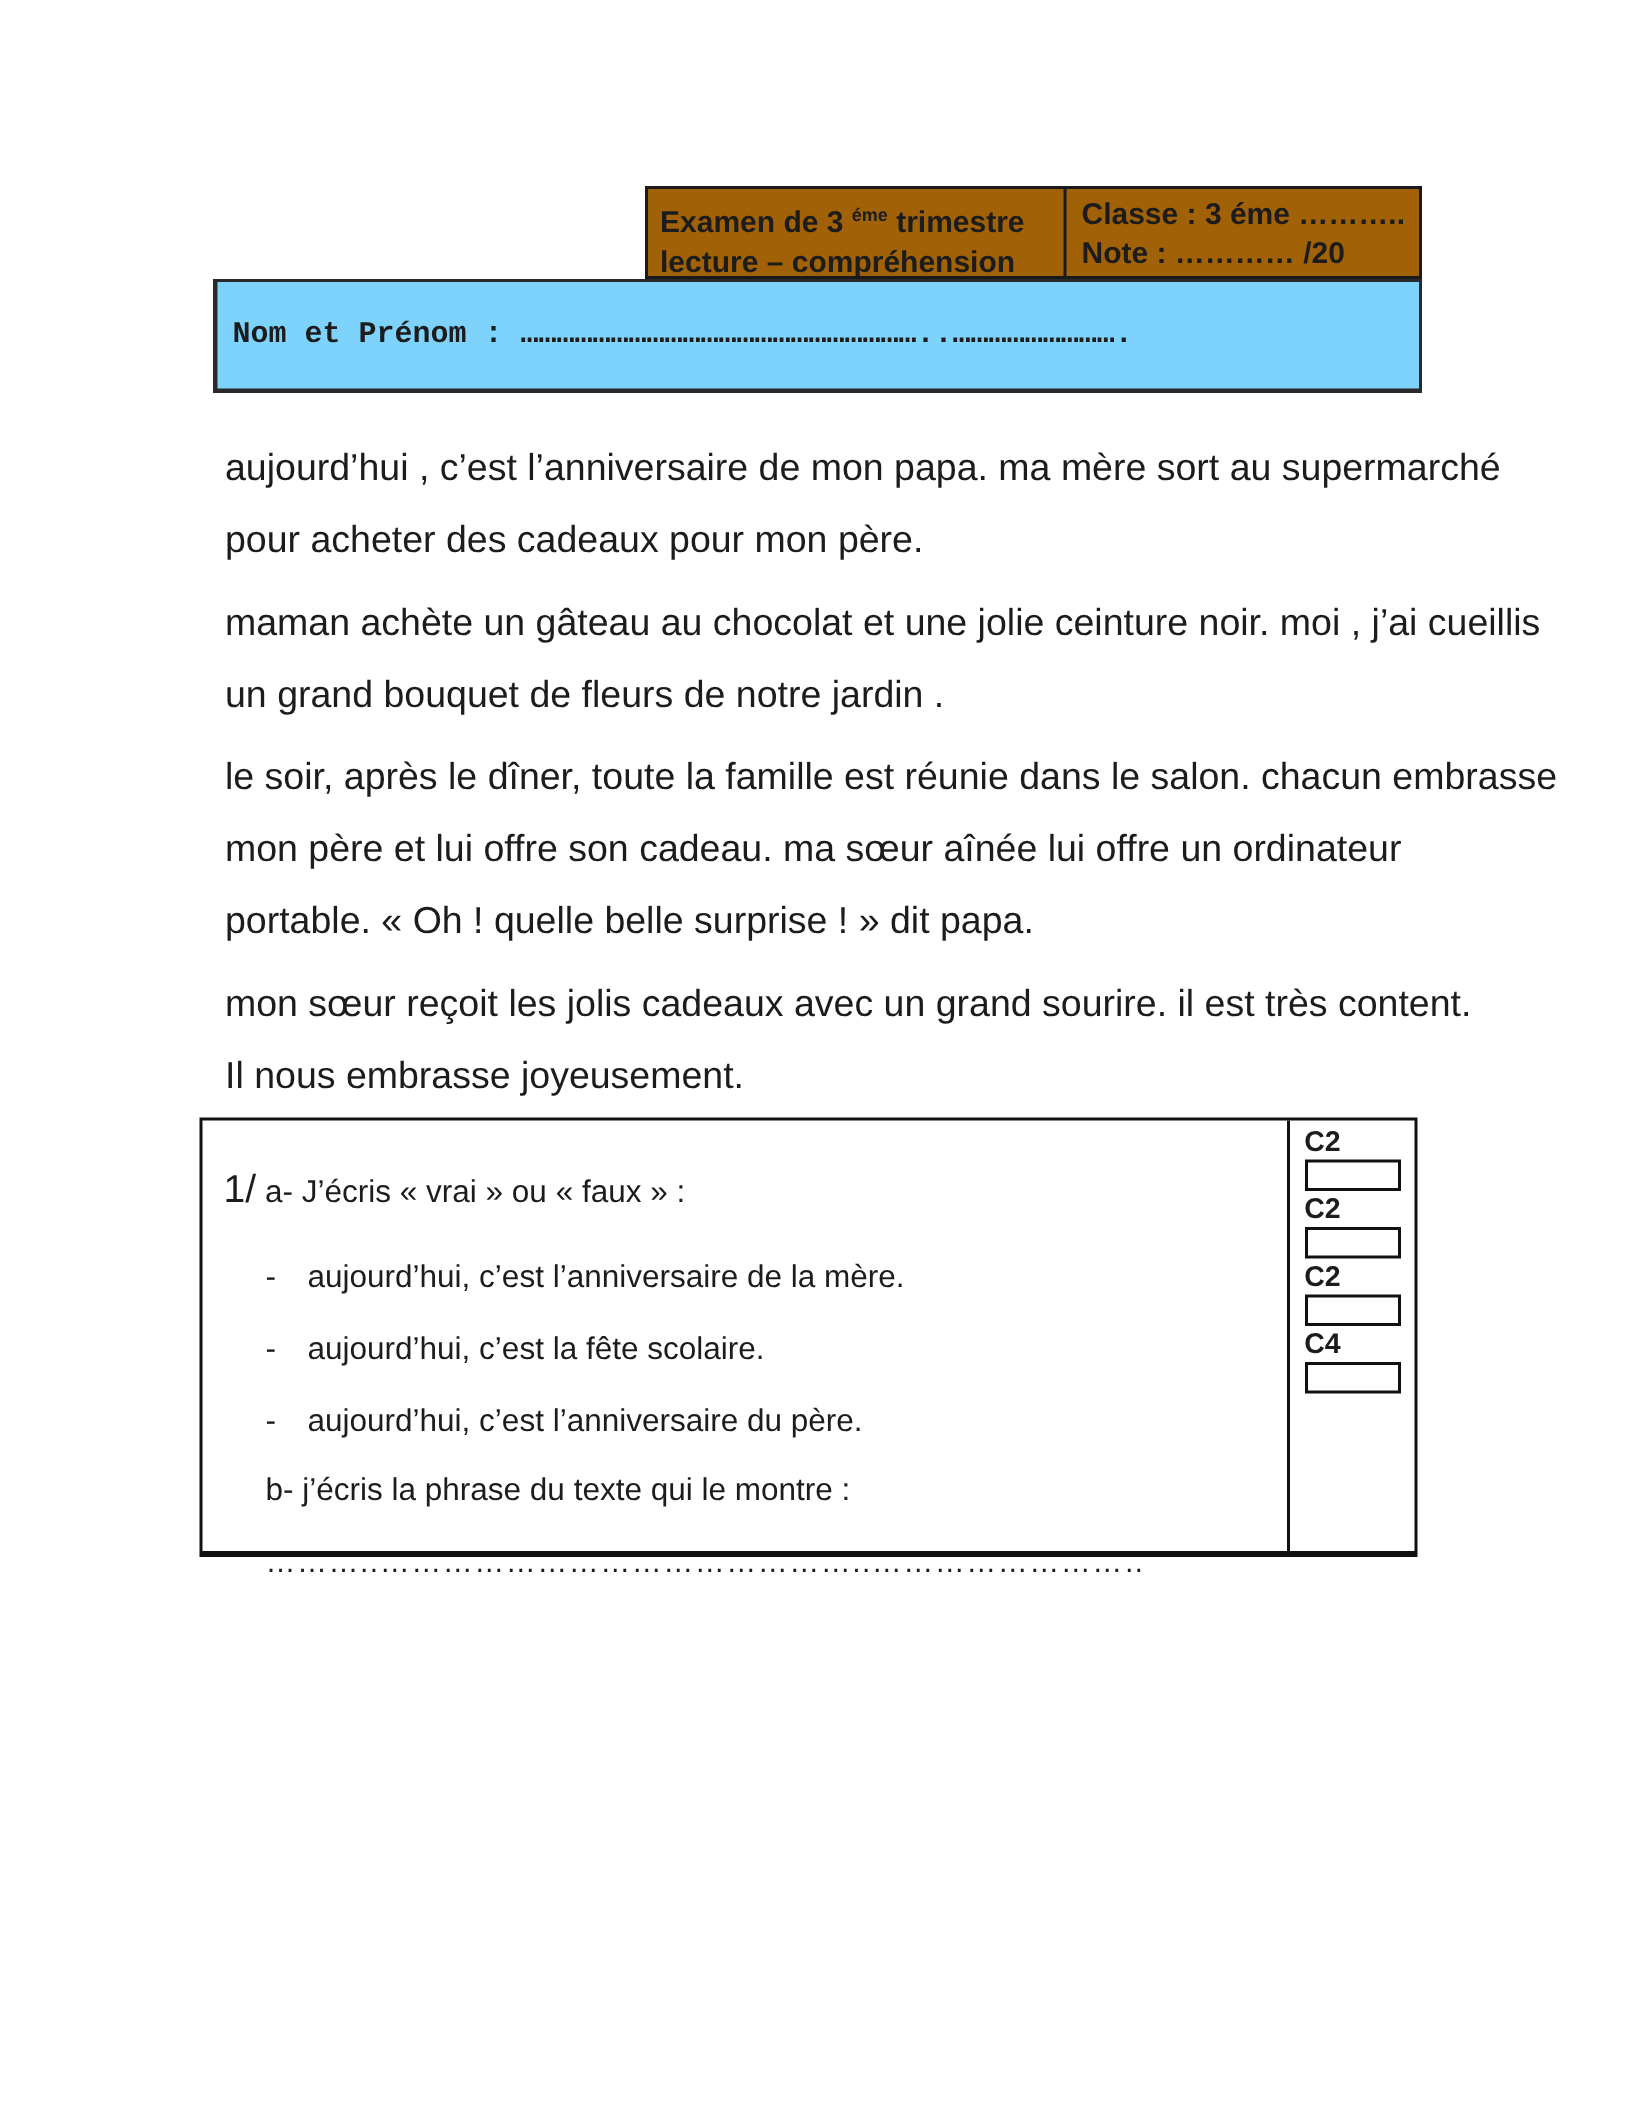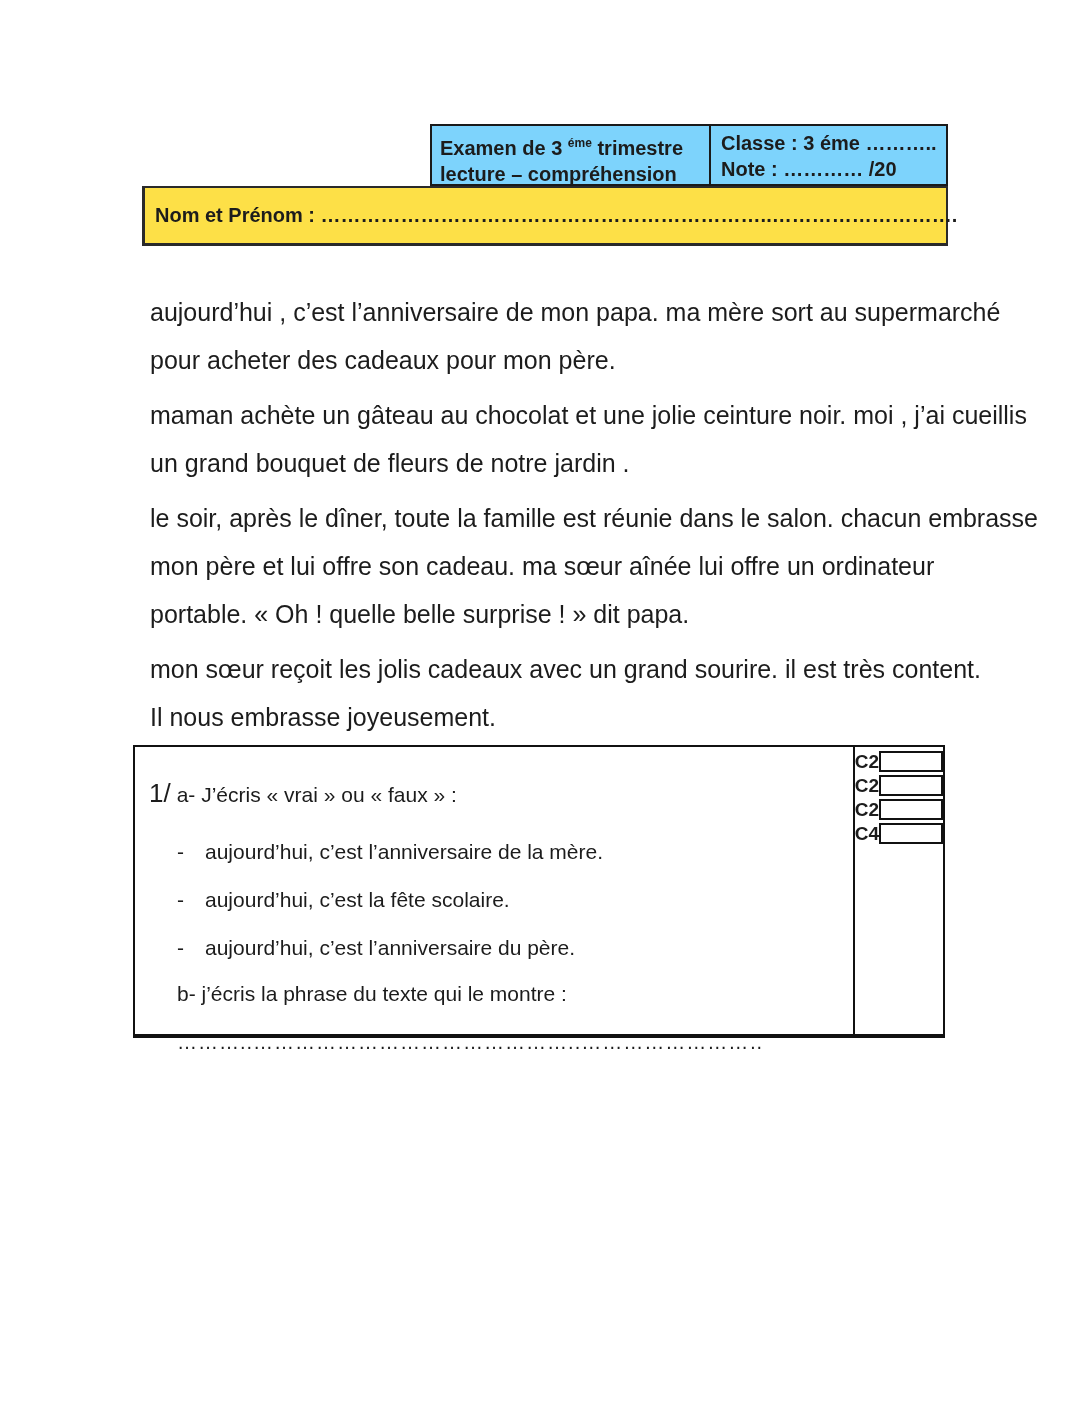--- a/index.html
+++ b/index.html
@@ -18,21 +18,21 @@
   }
 
   
   .header-table {
     position: absolute;
     left: 430px;
     top: 124px;
     width: 518px;
     height: 62px;
     display: flex;
-    background: #7dd3fc;
+    background: #a16207;
     border: 2px solid #1a1a1a;
     box-sizing: border-box;
   }
   .header-cell {
     box-sizing: border-box;
     padding: 4px 8px 4px 8px;
     font-size: 20px;
     font-weight: bold;
     line-height: 26px;
     white-space: nowrap;
@@ -50,28 +50,29 @@
     vertical-align: super;
     font-weight: bold;
   }
 
   
   .name-box {
     position: absolute;
     left: 142px;
     top: 186px;
     width: 806px;
-    height: 60px;
-    background: #fde047;
+    height: 76px;
+    background: #7dd3fc;
     border: 2px solid #2a2a2a;
     border-left-width: 3px;
     border-bottom-width: 3px;
     box-sizing: border-box;
     display: flex;
     align-items: center;
+    font-family: Liberation Mono, monospace;
   }
   .name-box .name-label {
     font-size: 20px;
     font-weight: bold;
     padding-left: 10px;
     white-space: nowrap;
   }
 
   
   .reading-text {
@@ -152,22 +153,22 @@
     flex: 1;
     border-left: 2px solid #111111;
     box-sizing: border-box;
     padding-top: 3px;
     display: flex;
     flex-direction: column;
     align-items: center;
   }
   .score-unit {
     display: flex;
-    flex-direction: row;
-    align-items: center;
+    flex-direction: column;
+    align-items: flex-start;
     margin-bottom: 1px;
   }
   .score-label {
     font-size: 19px;
     font-weight: bold;
     line-height: 23px;
   }
   .score-cell {
     width: 64px;
     height: 21px;

